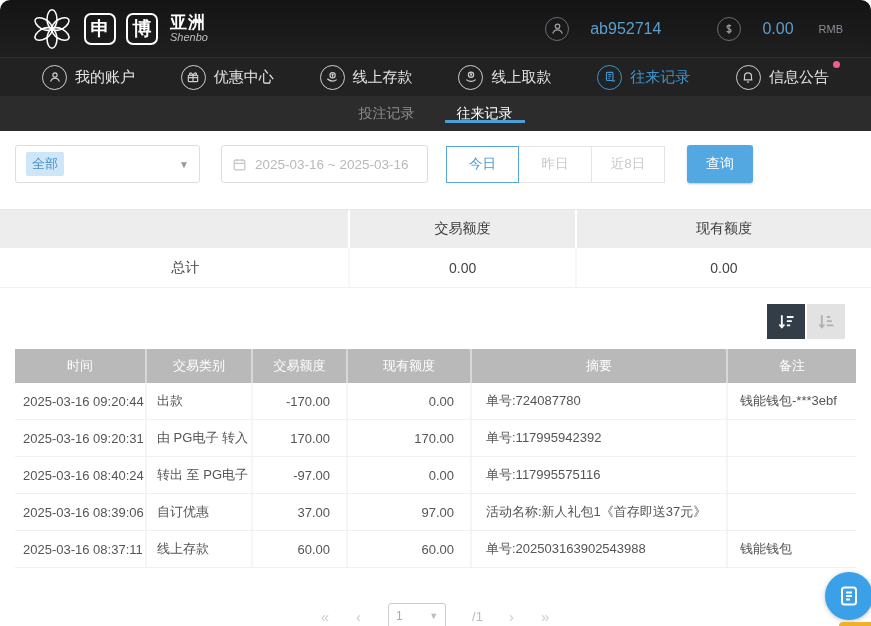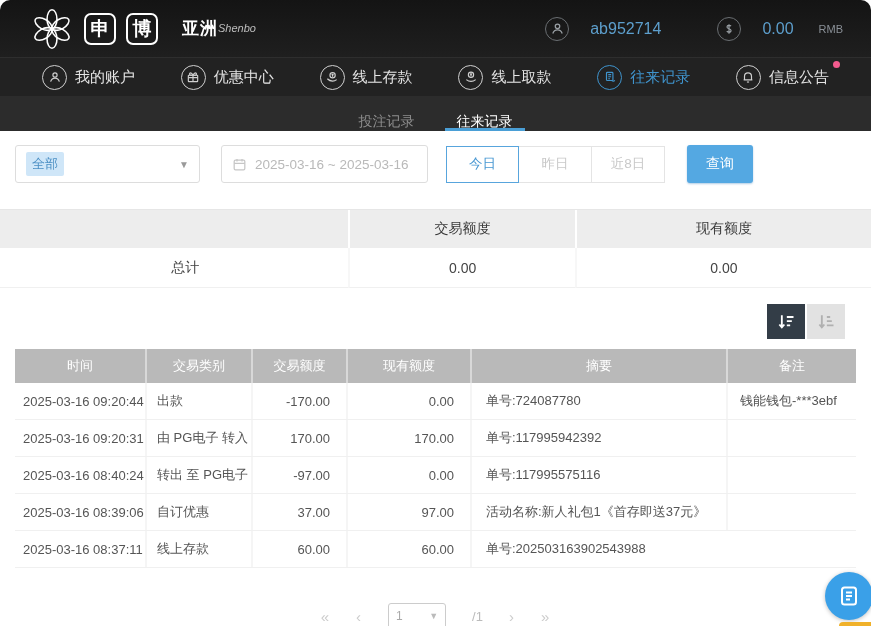--- a/index.html
+++ b/index.html
@@ -5,42 +5,42 @@
   * { margin:0; padding:0; box-sizing:border-box; }
   html,body { background:#fff; }
   body { font-family:"Liberation Sans","DejaVu Sans",sans-serif; }
   .page { position:relative; width:871px; height:626px; background:#fff; overflow:hidden; margin:0 auto; }
 
   
   .topbar { height:57px; background:linear-gradient(#141414,#1f1f1f); display:flex; align-items:center; justify-content:space-between; padding:0 28px 0 30px; border-radius:10px 10px 0 0; }
   .brand { display:flex; align-items:center; gap:10px; }
   .flower-icon { width:44px; height:44px; }
   .logo-box { width:32px; height:32px; border:2px solid #fff; border-radius:7px; color:#fff; font-size:19px; font-weight:bold; display:flex; align-items:center; justify-content:center; }
-  .brand-cn { display:flex; flex-direction:row; line-height:1.05; margin-left:14px;align-items:center; }
+  .brand-cn { display:flex; flex-direction:column; line-height:1.05; margin-left:2px; }
   .brand-region { color:#fff; font-size:17px; font-weight:bold; letter-spacing:1px; }
   .brand-sub { color:#bdbdbd; font-size:11px;font-style:italic; }
   .top-right { display:flex; align-items:center; gap:56px; }
   .acct { display:flex; align-items:center; gap:21px; }
   .acct-icon { width:24px; height:24px; border:1.5px solid #6a6e72; border-radius:50%; display:flex; align-items:center; justify-content:center; color:#9aa0a5; }
   .username { color:#5d9fcd; font-size:16px; }
   .balance-val { color:#5d9fcd; font-size:16px; }
   .balance-cur { color:#8a9097; font-size:11px; margin-left:4px; }
 
   
   .mainnav { height:39px; background:#222; display:flex; align-items:center; justify-content:space-between; padding:0 42px; border-top:1px solid #2e2e2e; }
   .nav-item { display:flex; align-items:center; gap:8px; color:#e4e4e4; font-size:15px; cursor:pointer; position:relative; }
   .nav-ico { width:25px; height:25px; border:1.4px solid #cfcfcf; border-radius:50%; display:flex; align-items:center; justify-content:center; }
   .nav-ico svg { stroke:#cfcfcf; }
   .nav-item.active { color:#3f93cc; }
   .nav-item.active .nav-ico { border-color:#3f93cc; }
   .nav-item.active .nav-ico svg { stroke:#3f93cc; }
   .nav-dot { position:absolute; top:-4px; right:-11px; width:7px; height:7px; border-radius:50%; background:#f35b8e; }
 
   
-  .subtabs { height:35px; background:#2c2c2c; display:flex; align-items:flex-end; justify-content:center; gap:30px; }
+  .subtabs { height:35px; background:#2c2c2c; display:flex; align-items:center; justify-content:center; gap:30px; }
   .subtab { color:#8e8e8e; font-size:14px; display:flex; align-items:center; padding:0 6px; cursor:pointer; position:relative; }
   .subtab.active { color:#fff; }
   .subtab.active::after { content:""; position:absolute; left:-6px; right:-6px; bottom:0; height:3px; background:#4a9fd6; }
 
   
   .filters { display:flex; align-items:center; padding:12px 0 0 15px; height:54px;gap:8px; }
   .select { width:185px; height:38px; border:1px solid #ddd; border-radius:3px; display:flex; align-items:center; justify-content:space-between; padding:0 10px; cursor:pointer; background:#fff; }
   .select-value { background:#cfe6f8; color:#4b8fc4; font-size:13px; padding:3px 6px; border-radius:2px; }
   .select-caret { color:#9a9a9a; font-size:10px; }
   .datebox { width:207px; height:38px; border:1px solid #ddd; border-radius:3px; display:flex; align-items:center; gap:8px; padding:0 10px; margin-left:13px; color:#b9b9b9; font-size:13.5px; cursor:pointer; }
@@ -286,20 +286,21 @@
           <div class="tcell c3">97.00</div>
           <div class="tcell c4">活动名称:新人礼包1《首存即送37元》</div>
           <div class="tcell c5"></div>
         </div>
         <div class="trow">
           <div class="tcell c0">2025-03-16 08:37:11</div>
           <div class="tcell c1">线上存款</div>
           <div class="tcell c2">60.00</div>
           <div class="tcell c3">60.00</div>
           <div class="tcell c4">单号:202503163902543988</div>
+          <div class="tcell c5">钱能钱包</div>
         </div>
       </div>
   </section>
 
   <div class="pagination">
     <span class="pg-arrow">«</span>
     <span class="pg-arrow">‹</span>
     <span class="pg-select">
       <span>1</span>
       <span style="font-size:9px;color:#bbb;">▼</span>

